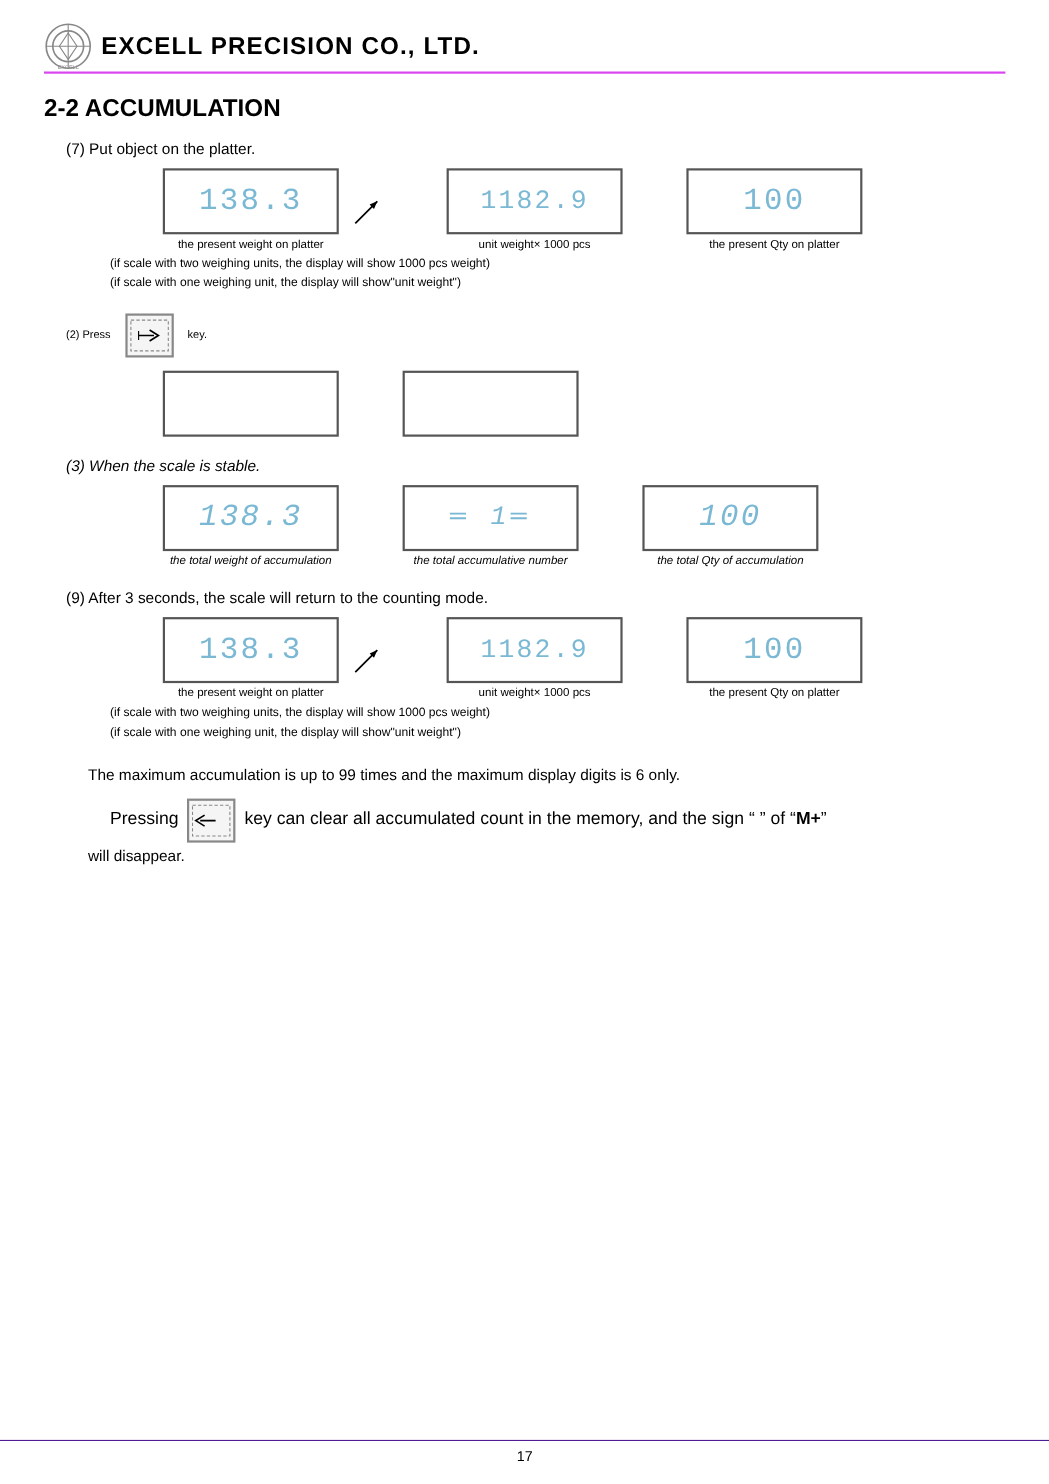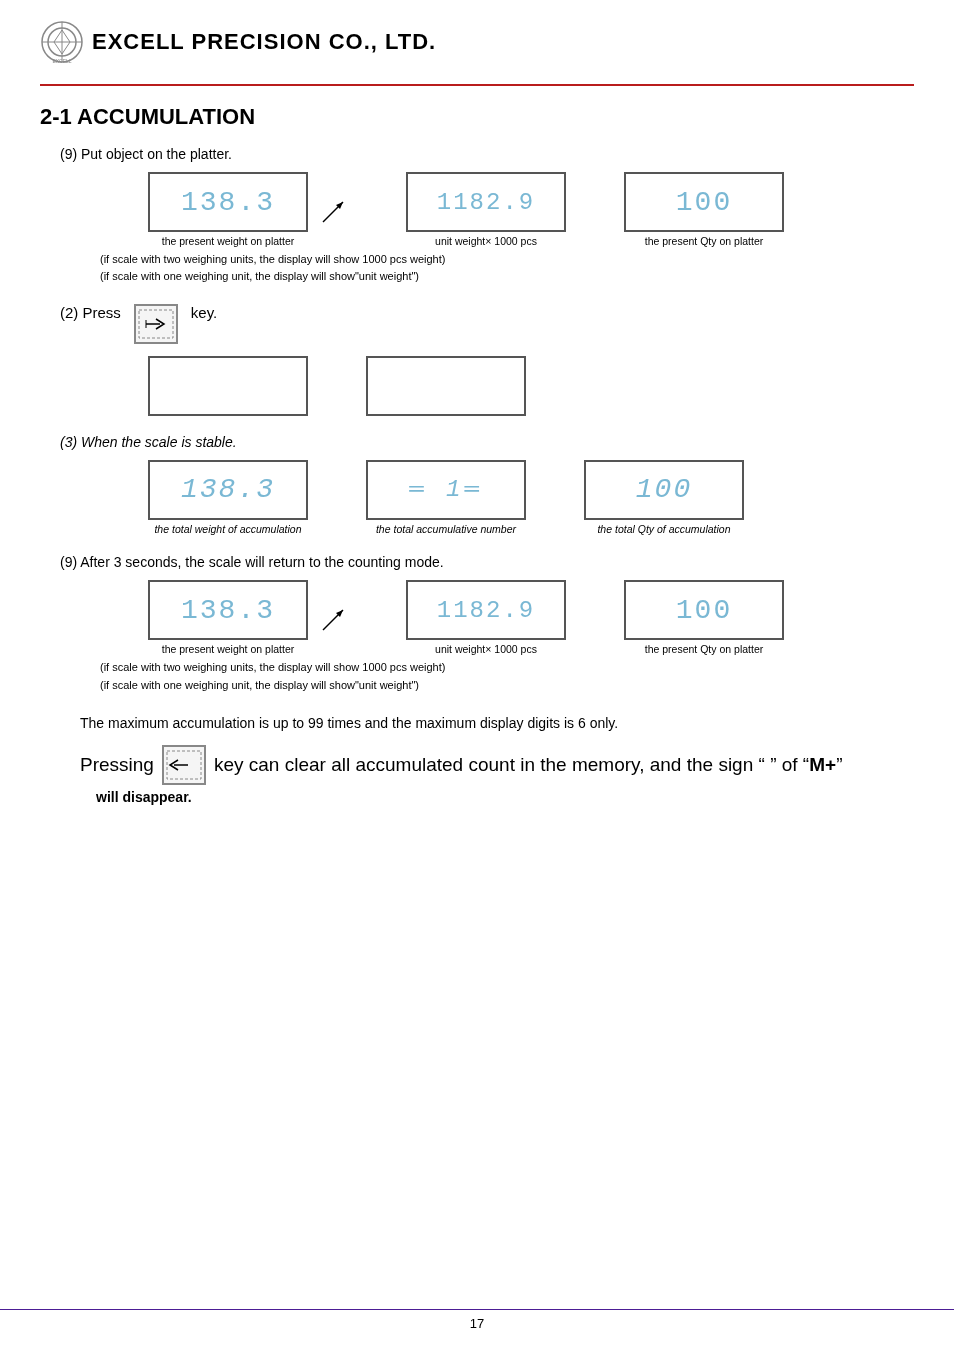--- a/index.html
+++ b/index.html
@@ -14,22 +14,22 @@
     }
     .page {
       width: 954px;
       min-height: 1349px;
       padding: 20px 40px 40px 40px;
       position: relative;
     }
     
     .header {
       display: flex;
-      padding-bottom: 20px;
-      border-bottom: 2px solid #b91c1c;
+      padding-bottom: 1px;
+      border-bottom: 2px solid #d946ef;
       margin-bottom: 18px;
     }
     .logo-area {
       display: flex;
       align-items: center;
       gap: 8px;
     }
     .logo-icon {
       width: 44px;
       height: 44px;
@@ -53,25 +53,25 @@
     }
     .sub-notes {
       margin-left: 60px;
       font-size: 11px;
       margin-top: 2px;
       line-height: 1.6;
     }
     
     .press-row {
       display: flex;
-      align-items: flex-start;
+      align-items: center;
       gap: 13px;
       margin-left: 20px;
       margin-bottom: 12px;
-      font-size: 15px;
+      font-size: 10px;
     }
     .key-button {
       width: 44px;
       height: 40px;
       border: 2px solid #888;
       display: flex;
       align-items: center;
       justify-content: center;
       font-size: 14px;
       background: #f5f5f5;
@@ -94,29 +94,28 @@
     
     .max-note {
       margin: 18px 40px 10px 40px;
       font-size: 14px;
       line-height: 1.6;
     }
     .pressing-row {
       display: flex;
       align-items: center;
       gap: 8px;
-      margin-left: 40px;
-      font-size: 19px;
+      margin-left: 60px;
+      font-size: 16px;
       line-height: 1.8;
       flex-wrap: wrap;
     }
     .will-disappear {
-      margin-left: 56px;
+      margin-left: 40px;
       font-size: 14px;
-      font-weight: bold;
     }
     
     .seg-display {
       font-family: 'Courier New', monospace;
       font-size: 28px;
       color: #7ab8d4;
       letter-spacing: 2px;
       padding: 0 6px;
     }
     .add-text {
@@ -177,24 +176,24 @@
         <line x1="2" y1="22" x2="42" y2="22" stroke="#888" stroke-width="1"></line>
         <line x1="22" y1="2" x2="22" y2="42" stroke="#888" stroke-width="1"></line>
 
         <polygon points="22,10 30,22 22,34 14,22" fill="none" stroke="#888" stroke-width="1"></polygon>
         <text x="22" y="43" font-size="5" text-anchor="middle" font-family="Arial" fill="#888">EXCELL</text>
       </svg>
       <span class="company-name">EXCELL PRECISION CO., LTD.</span>
     </div>
   </div>
 
-  <div class="section-title">2-1 ACCUMULATION</div>
+  <div class="section-title">2-2 ACCUMULATION</div>
 
   <div class="section-block">
-    <div class="step-label">(9) Put object on the platter.</div>
+    <div class="step-label">(7) Put object on the platter.</div>
 
     <div class="display-row">
 
       <div class="disp-unit">
         <div class="disp-box">
           <span class="seg-display">138.3</span>
         </div>
         <div class="disp-label">the present weight on platter</div>
 
       </div>

